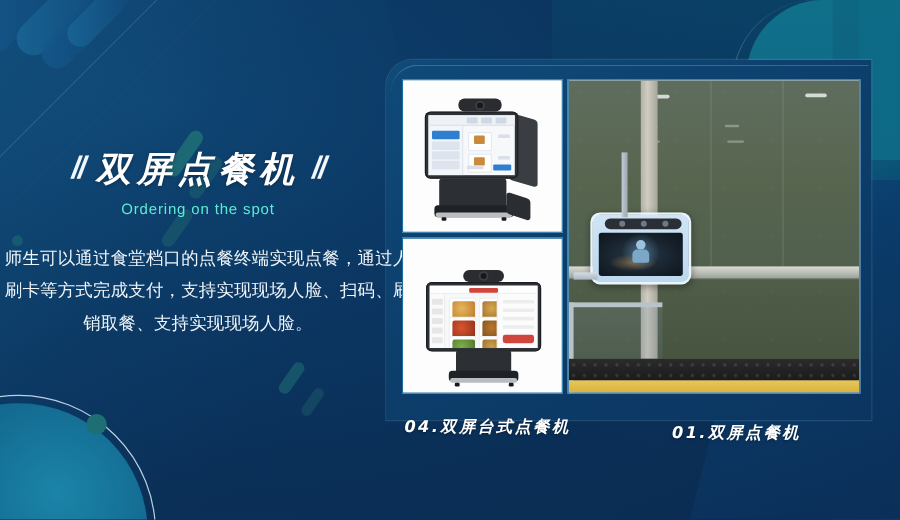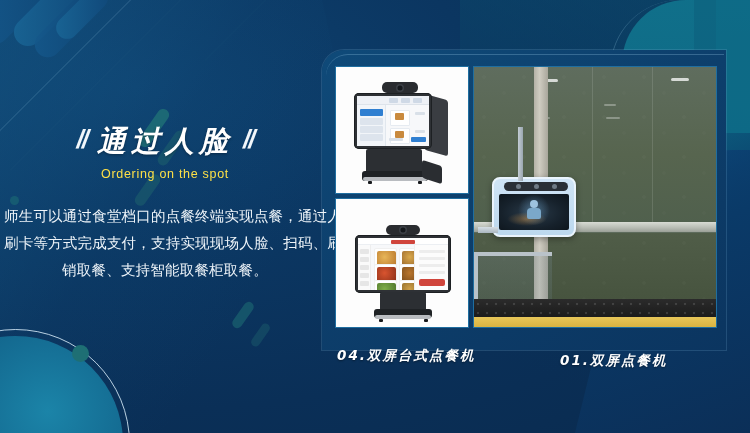--- a/index.html
+++ b/index.html
@@ -108,21 +108,21 @@
   }
   .headline{
     color:#ffffff; font-size:29px; font-weight:700;
     letter-spacing:5px; line-height:1.05;
     font-family:"DejaVu Sans","Liberation Sans",sans-serif;
     text-shadow:0 1px 3px rgba(0,0,0,.35);
     font-style:italic;
   }
   .subhead{
     margin-top:11px;
-    color:#fde047; font-size:12.5px; letter-spacing:.7px;
+    color:#5eead4; font-size:12.5px; letter-spacing:.7px;
   }
   .body-copy{
     margin-top:22px;
     color:#eef4f9;
     font-size:14.5px;
     line-height:27px;
     letter-spacing:.2px;
     padding:0 4px;
   }
   .body-copy p{ white-space:nowrap; }
@@ -360,30 +360,30 @@
   <div class="tealband b2"></div>
   <div class="chev-cut"></div>
   <div class="rt-hair"></div>
   <div class="deep-wedge"></div>
   <div class="hair" style="left:600px;top:240px;width:190px;height:1px;transform:rotate(-52deg);opacity:.16;"></div>
 
   <div class="left-col">
 
     <div class="headline-row">
       <span class="slashmark">//</span>
-      <span class="headline">通过人脸</span>
+      <span class="headline">双屏点餐机</span>
       <span class="slashmark">//</span>
     </div>
 
     <div class="subhead">Ordering on  the spot</div>
 
     <div class="body-copy">
       <p class="l1">师生可以通过食堂档口的点餐终端实现点餐，通过人脸</p>
       <p class="l2">刷卡等方式完成支付，支持实现现场人脸、扫码、刷卡核</p>
-      <p class="l3">销取餐、支持智能取餐柜取餐。</p>
+      <p class="l3">销取餐、支持实现现场人脸。</p>
     </div>
 
   </div>
 
   <div class="panel"></div>
   <div class="panel-hair"></div>
 
   <div class="photos">
 
     <div class="col-left">

